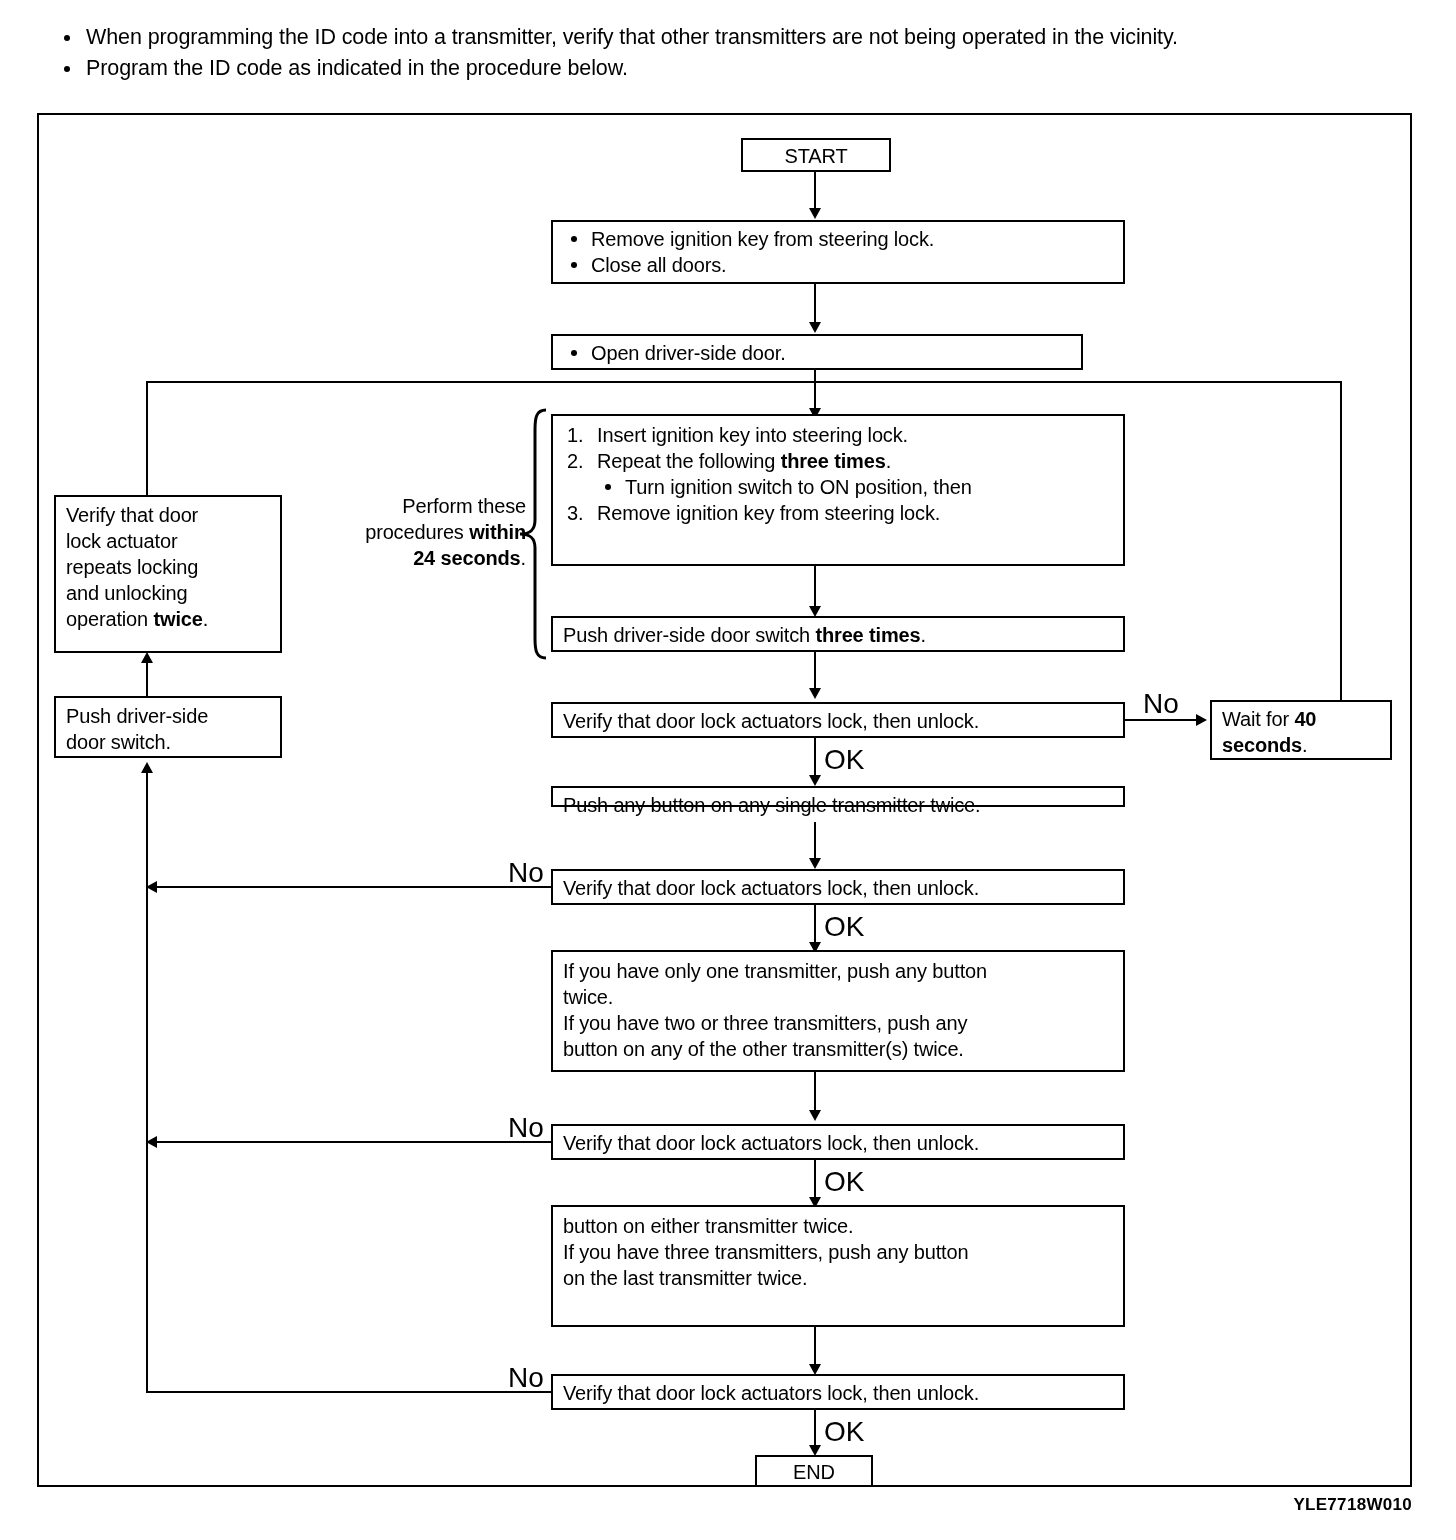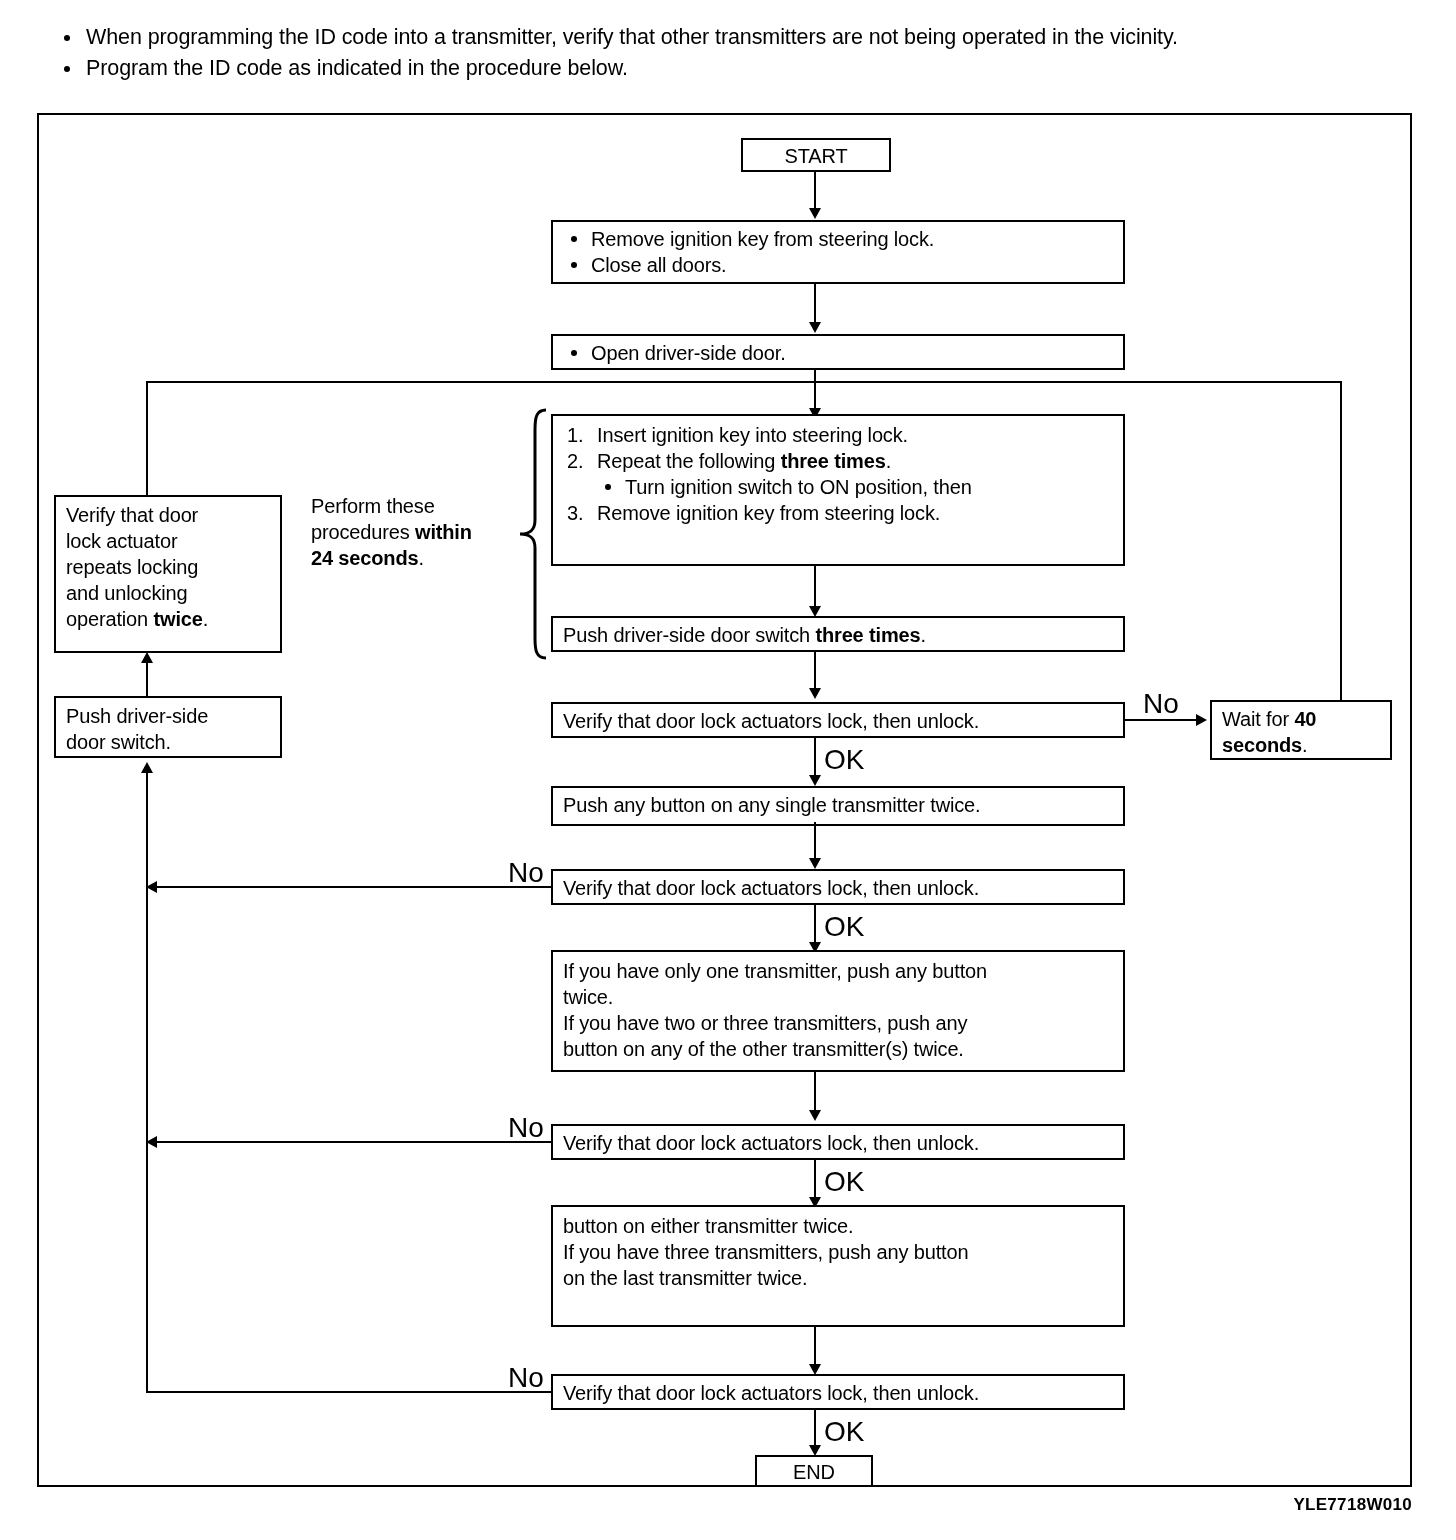--- a/index.html
+++ b/index.html
@@ -44,21 +44,21 @@
   .vln{width:2px;}
   .hln{height:2px;}
   .arr{position:absolute;width:0;height:0;}
   .arr-d{border-left:6px solid transparent;border-right:6px solid transparent;border-top:11px solid #000;}
   .arr-u{border-left:6px solid transparent;border-right:6px solid transparent;border-bottom:11px solid #000;}
   .arr-l{border-top:6px solid transparent;border-bottom:6px solid transparent;border-right:11px solid #000;}
   .arr-r{border-top:6px solid transparent;border-bottom:6px solid transparent;border-left:11px solid #000;}
   
   .elabel{position:absolute;font-size:28px;font-weight:normal;letter-spacing:0px;}
   
-  .note{position:absolute;font-size:20px;line-height:26px;letter-spacing:-0.15px;}
+  .note{position:absolute;font-size:20px;line-height:26px;letter-spacing:-0.15px;text-align:right;}
   .note b{font-weight:bold;}
   
   .brace{position:absolute;}
   
   #figcode{position:absolute;right:44px;top:1495px;font-size:17px;font-weight:bold;letter-spacing:0.3px;}
 </style>
 </head>
 <body>
 
 <div id="intro">
@@ -76,21 +76,21 @@
 <div class="ln vln" style="left:814px;top:172px;height:40px;"></div>
 <div class="arr arr-d" style="left:809px;top:208px;"></div>
 
 <div class="box" style="left:551px;top:220px;width:574px;height:64px;padding-top:4px;">
   <div class="bul">Remove ignition key from steering lock.</div>
   <div class="bul">Close all doors.</div>
 </div>
 <div class="ln vln" style="left:814px;top:284px;height:42px;"></div>
 <div class="arr arr-d" style="left:809px;top:322px;"></div>
 
-<div class="box" style="left:551px;top:334px;width:574px;height:36px;padding-top:4px;">
+<div class="box" style="left:551px;top:334px;width:532px;height:36px;padding-top:4px;">
   <div class="bul">Open driver-side door.</div>
 </div>
 <div class="ln vln" style="left:814px;top:370px;height:44px;"></div>
 <div class="arr arr-d" style="left:809px;top:408px;"></div>
 
 <div class="ln hln" style="left:146px;top:381px;width:1196px;"></div>
 <div class="ln vln" style="left:146px;top:381px;height:127px;"></div>
 <div class="ln vln" style="left:1340px;top:381px;height:319px;"></div>
 
 <div class="note" style="left:311px;top:493px;width:215px;">
@@ -135,21 +135,21 @@
 
 <div class="box" style="left:1210px;top:700px;width:182px;height:60px;padding-top:4px;">
   <div><span>Wait for </span><b>40</b></div>
   <div><b>seconds</b><span>.</span></div>
 </div>
 
 <div class="ln vln" style="left:814px;top:738px;height:42px;"></div>
 <div class="arr arr-d" style="left:809px;top:775px;"></div>
 <div class="elabel" style="left:824px;top:744px;">OK</div>
 
-<div class="box" style="left:551px;top:786px;width:574px;height:40px;padding-top:4px;">
+<div class="box" style="left:551px;top:786px;width:574px;height:21px;padding-top:4px;">
   <span>Push any button on any single transmitter twice.</span>
 </div>
 <div class="ln vln" style="left:814px;top:822px;height:42px;"></div>
 <div class="arr arr-d" style="left:809px;top:858px;"></div>
 
 <div class="box" style="left:551px;top:869px;width:574px;height:36px;padding-top:4px;">
   <span>Verify that door lock actuators lock, then unlock.</span>
 </div>
 <div class="ln hln" style="left:152px;top:886px;width:399px;"></div>
 <div class="arr arr-l" style="left:146px;top:881px;"></div>

